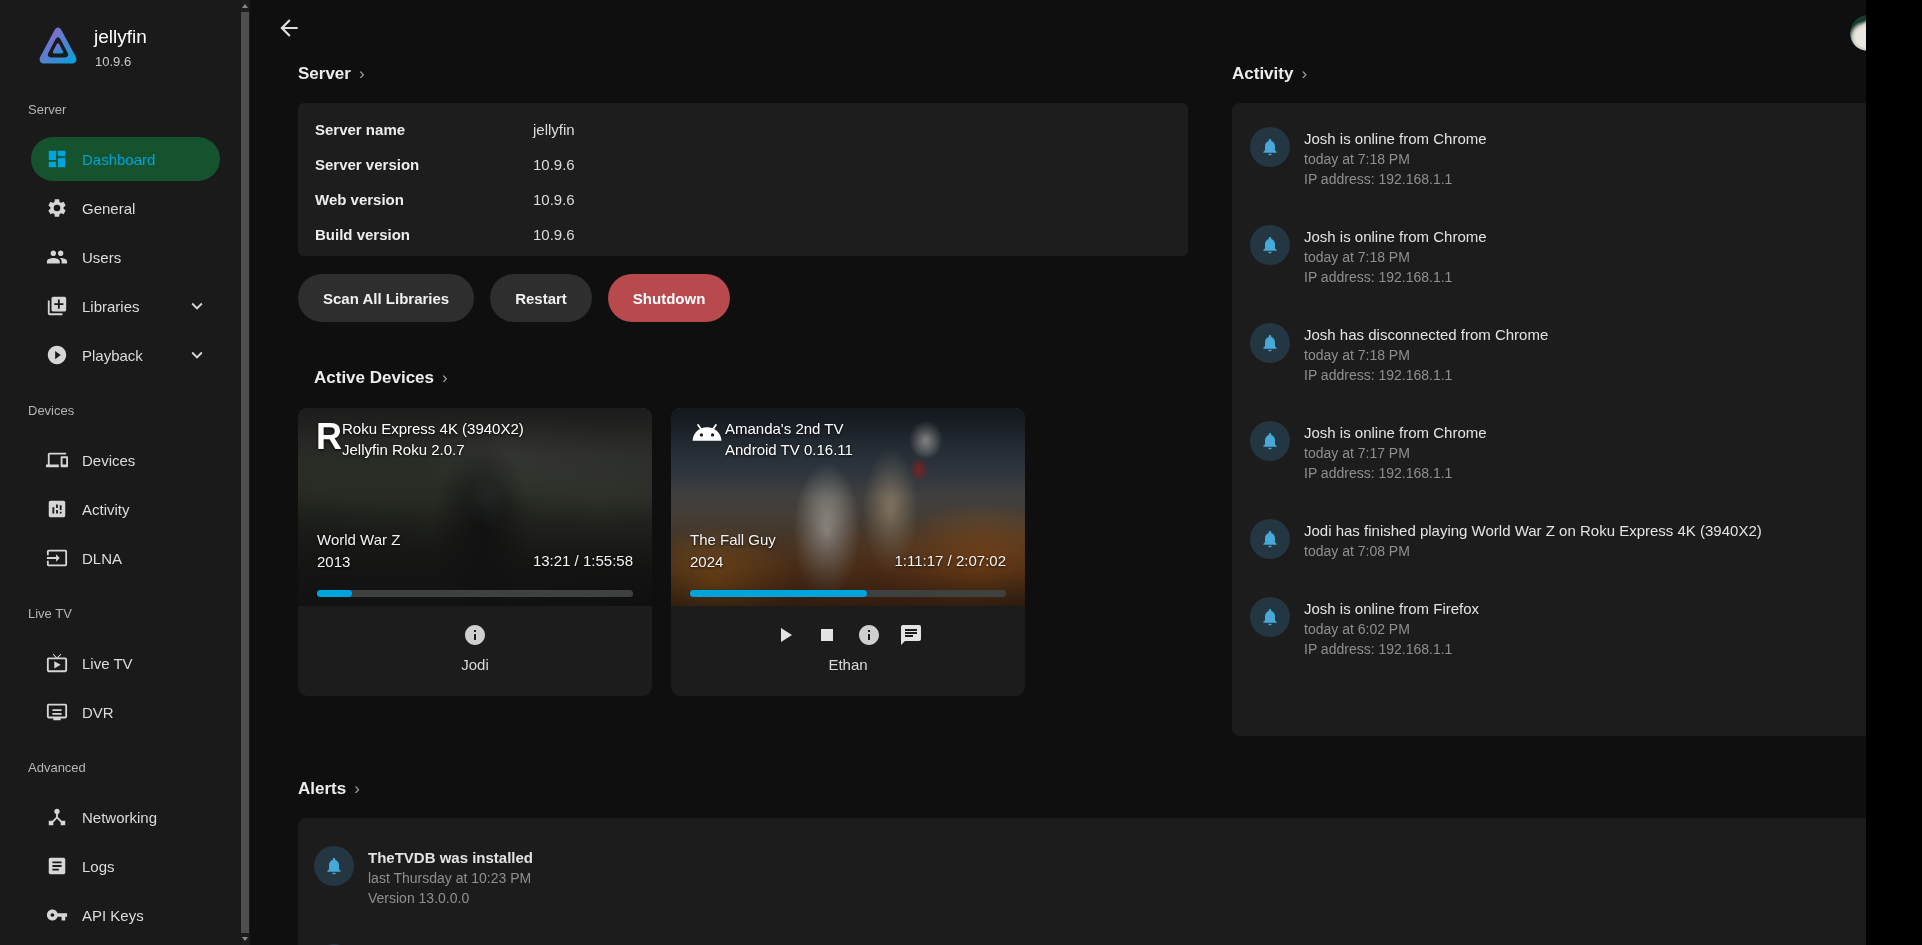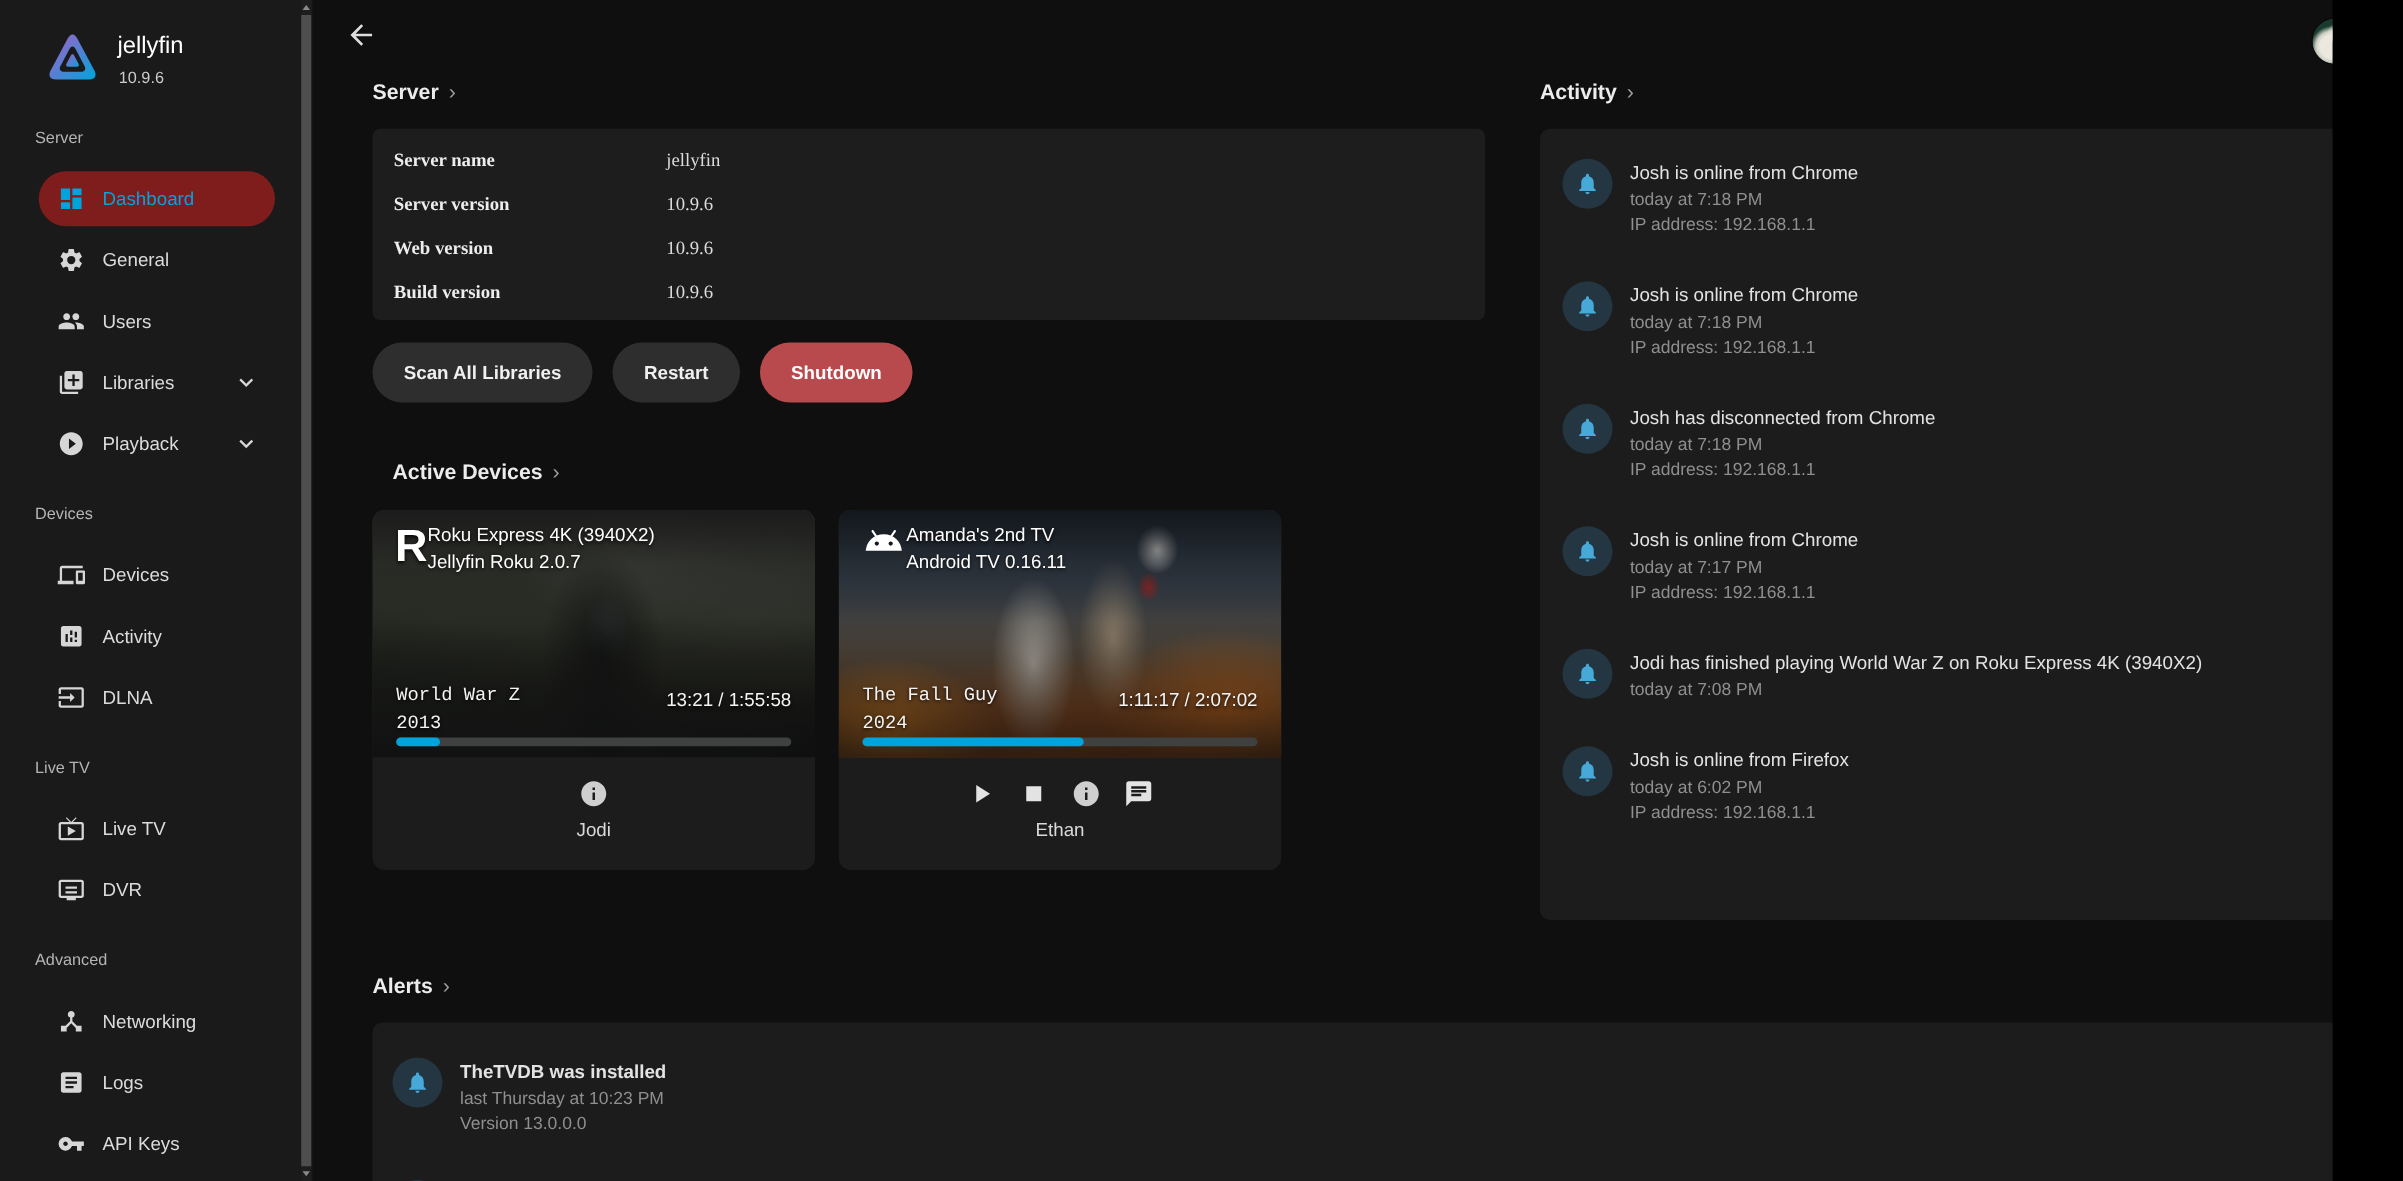--- a/index.html
+++ b/index.html
@@ -11,21 +11,21 @@
   .sidebar { position:absolute; left:0; top:0; width:250px; height:945px; background:#1a1a1a; overflow:hidden; }
   .logo-row { position:relative; height:52px; margin:24px 0 10px 36px; }
   .logo-svg { position:absolute; left:0; top:0; }
   .app-title { position:absolute; left:58px; top:2px; font-size:19px; font-weight:500; color:#fff; }
   .app-version { position:absolute; left:59px; top:30px; font-size:13px; color:#cbcbcb; }
   .side-section { margin-top:26px; }
   .side-label { height:18px; margin:0 0 17px 28px; font-size:13px; color:#b5b5b5; }
   .side-item { display:flex; align-items:center; height:44px; margin:0 30px 5px 31px; padding:0 12px 0 15px; border-radius:22px; color:#dcdcdc; font-size:15px; cursor:pointer; }
   .side-item svg { flex:0 0 auto; }
   .side-item .side-text { margin-left:14px; }
-  .side-item.active { background:#7f1d1d; color:#00a4dc; }
+  .side-item.active { background:#14532d; color:#00a4dc; }
   .side-item.active svg { color:#00a4dc; }
   .side-item svg { color:#d6d6d6; }
   .side-chev { margin-left:auto; color:#cfcfcf; }
 
   
   .v-scrollbar { position:absolute; top:0; width:8px; height:945px; }
   .sb-track { position:absolute; left:0; top:0; width:8px; height:945px; }
   .sb-thumb { position:absolute; left:0; width:8px; border-radius:0; }
   .sb-arrow { position:absolute; left:1px; width:0; height:0; border-left:3px solid transparent; border-right:3px solid transparent; }
   .sb-arrow.up { top:4px; border-bottom:4px solid #8a8a8a; }
@@ -45,21 +45,21 @@
         radial-gradient(circle at 42% 62%, #ece8df 0 30%, rgba(236,232,223,.85) 40%, transparent 54%),
         radial-gradient(circle at 58% 34%, #d9d5c9 0 16%, transparent 30%),
         linear-gradient(135deg,#16352a 0%, #1e4434 55%, #0d2018 100%);
       border:1px solid #0a0a0a; }
 
   .sec-heading { position:absolute; font-size:17px; font-weight:600; color:#ececec; cursor:pointer; }
   .sec-heading::after { content:"\203A"; color:#9f9f9f; margin-left:8px; font-weight:400; }
 
   
   .server-card { position:absolute; left:298px; top:103px; width:890px; height:153px; background:#1d1d1d; border-radius:6px; padding:9px 17px; }
-  .info-row { display:flex; height:35px; align-items:center; font-size:15px;font-family:Liberation Serif, serif; }
+  .info-row { display:flex; height:35px; align-items:center; font-size:15px; }
   .info-label { width:218px; font-weight:700; color:#ededed; }
   .info-value { color:#dcdcdc; }
 
   .btn-row { position:absolute; left:298px; top:274px; display:flex; align-items:center; }
   .pill-btn { height:48px; border:none; border-radius:24px; padding:0 25px; margin-right:16px; background:#2e2e2e; color:#f0f0f0; font-family:inherit; font-size:15px; font-weight:700; cursor:pointer; }
   .pill-btn.danger { background:#b8494d; color:#fff; }
 
   
   .dev-card { position:absolute; top:408px; width:354px; height:288px; border-radius:10px; background:#1c1c1c; overflow:hidden; }
   .dev-media { position:relative; height:198px; }
@@ -79,21 +79,21 @@
      radial-gradient(ellipse 38px 88px at 62% 52%, rgba(214,188,152,.65), transparent 72%),
      radial-gradient(ellipse 120px 80px at 12% 88%, rgba(240,140,30,.8), transparent 70%),
      radial-gradient(ellipse 150px 90px at 88% 80%, rgba(235,120,25,.75), transparent 70%),
      radial-gradient(ellipse 220px 120px at 50% 104%, rgba(202,92,26,.6), transparent 75%),
      linear-gradient(180deg, #2c3a46 0%, #3c4753 30%, #5d5448 55%, #7a4e28 80%, #6e3c14 100%); }
   .dev-header { position:absolute; left:0; right:0; top:0; display:flex; padding:10px 18px 0 18px; }
   .dev-logo-r { font-size:36px; font-weight:800; color:#fff; line-height:38px; text-shadow:0 1px 3px rgba(0,0,0,.8); }
   .dev-logo-android { margin-top:6px; }
   .dev-titles { text-shadow:0 1px 3px rgba(0,0,0,.8); }
   .dev-name, .dev-client { font-size:15px; color:#fff; line-height:21px; }
-  .media-meta { position:absolute; left:19px; bottom:16px; text-shadow:0 1px 3px rgba(0,0,0,.85);font-family:Liberation Mono, monospace; }
+  .media-meta { position:absolute; left:19px; bottom:33px; text-shadow:0 1px 3px rgba(0,0,0,.85); }
   .media-title, .media-year { font-size:15px; line-height:22px; color:#f4f4f4; }
   .media-time { position:absolute; right:19px; bottom:37px; font-size:15px; color:#f4f4f4; text-shadow:0 1px 3px rgba(0,0,0,.85); }
   .progress { position:absolute; left:19px; right:19px; bottom:9px; height:7px; border-radius:4px; background:#3f4040; }
   .progress-fill { height:100%; border-radius:4px; background:#00a4dc; }
   .dev-footer { position:relative; height:90px; background:#1c1c1c; }
   .controls { display:flex; justify-content:center; align-items:center; gap:18px; padding-top:17px; }
   .ctrl { width:24px; height:24px; color:#e3e3e3; cursor:pointer; }
   .dev-user { text-align:center; margin-top:9px; font-size:15px; color:#d9d9d9; }
 
   

